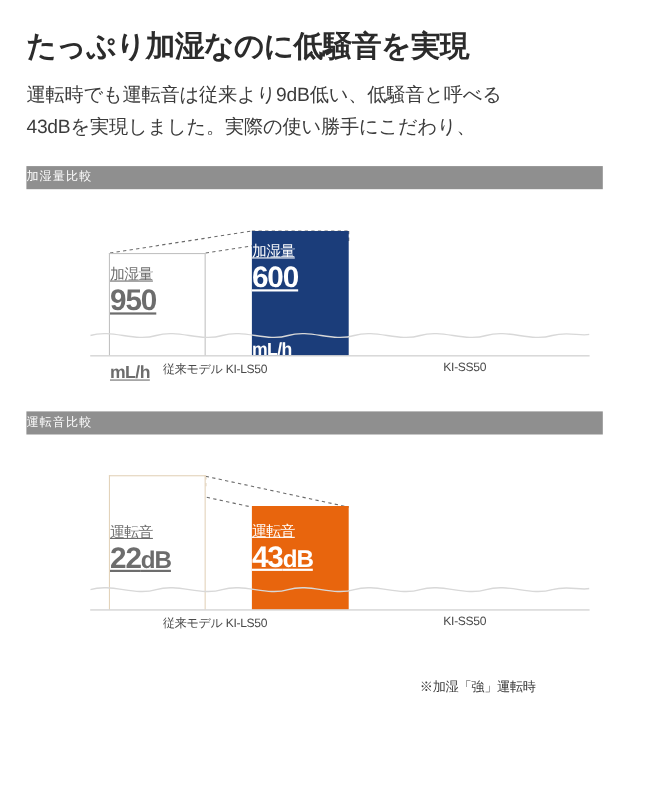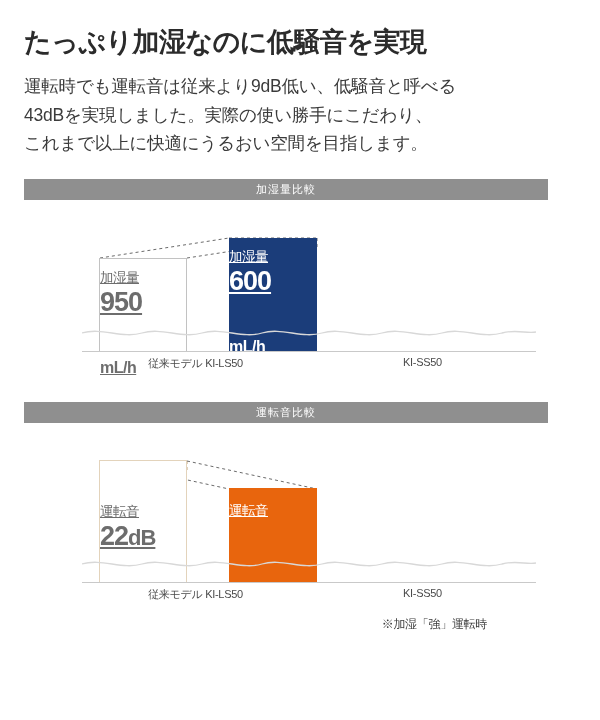--- a/index.html
+++ b/index.html
@@ -43,21 +43,21 @@
   .chart-block {
     width: 524px;
     margin: 0 0 20px 0;
     position: relative;
   }
   .chart-title {
     height: 21px;
     background: #8f8f8f;
     color: #ffffff;
     font-size: 11px;
-    text-align: center;
+    text-align: left;
     line-height: 21px;
     letter-spacing: 1px;
   }
   .chart-body {
     position: relative;
     height: 178px;
   }
   .chart-body.sound { height: 186px; }
 
   
@@ -168,21 +168,20 @@
 </head>
 <body>
 
 <div class="page">
 
   <h1 class="headline">たっぷり加湿なのに低騒音を実現</h1>
 
   <div class="lede">
     <div>運転時でも運転音は従来より9dB低い、低騒音と呼べる</div>
     <div>43dBを実現しました。実際の使い勝手にこだわり、</div>
-    <div>これまで以上に快適にうるおい空間を目指します。</div>
   </div>
 
   <div class="chart-block">
     <div class="chart-title">加湿量比較</div>
 
     <div class="chart-body">
 
       <svg class="guides" viewBox="0 0 524 178" preserveAspectRatio="none">
 
         <line x1="76" y1="58" x2="205" y2="38" stroke="#6b6b6b" stroke-width="1" stroke-dasharray="3,3"></line>
@@ -242,20 +241,21 @@
       <div class="bar bar-old" style="height: 122px; border-color:#e3d3bb;">
         <div class="bar-label label-old" style="top: 44px;">
           <span class="cap">運転音</span>
           <span class="big"><span>22</span><span class="inline-unit">dB</span></span>
         </div>
       </div>
 
       <div class="bar bar-new sound" style="height: 94px;">
         <div class="bar-label label-new" style="top: 16px;">
           <span class="cap">運転音</span>
+          <span class="big"><span>43</span><span class="inline-unit">dB</span></span>
         </div>
       </div>
 
       <div class="wave-wide">
         <svg width="454" height="26" viewBox="0 0 454 26" preserveAspectRatio="none">
           <path d="M0,8 C20,2 40,14 60,8 C80,2 100,14 120,8 C140,2 160,14 180,8 C200,2 220,14 240,8 C260,2 280,14 300,8 C320,2 340,14 360,8 C380,2 400,14 420,8 C435,4 445,9 454,7" fill="none" stroke="#d8d8d8" stroke-width="1.3"></path>
         </svg>
       </div>
 
       <div class="axis-line"></div>

